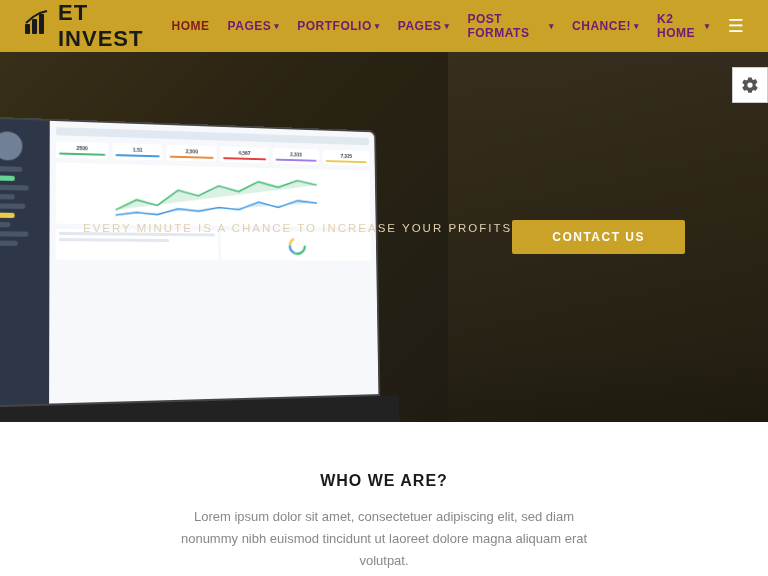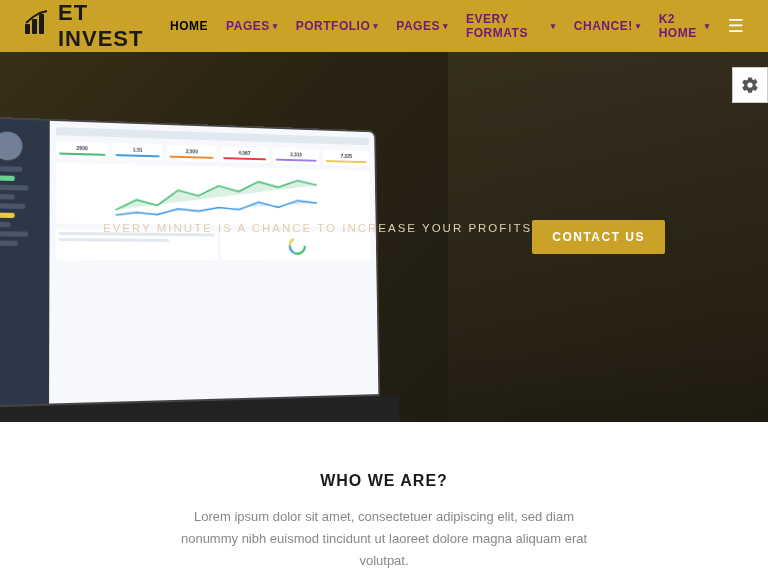--- a/index.html
+++ b/index.html
@@ -42,21 +42,21 @@
       color: #701a75;
       text-decoration: none;
       font-size: 12px;
       font-weight: 600;
       letter-spacing: 0.5px;
       display: flex;
       align-items: center;
       gap: 3px;
     }
     .navbar-nav li a.active {
-      color: #000000;
+      color: #7f1d1d;
       font-weight: 800;
     }
     .navbar-nav .caret {
       font-size: 9px;
     }
     .hamburger {
       color: #fff;
       font-size: 18px;
       cursor: pointer;
     }
@@ -254,21 +254,21 @@
       line-height: 1.1;
       text-transform: uppercase;
       margin-bottom: 28px;
       letter-spacing: 1px;
       text-shadow: 0 2px 8px rgba(0,0,0,0.5);
     }
     .hero-btn {
       background: #c9a227;
       color: #fff;
       border: none;
-      padding: 10px 20px;
+      padding: 10px 40px;
       font-size: 12px;
       font-weight: 700;
       letter-spacing: 1.5px;
       text-transform: uppercase;
       cursor: pointer;
       border-radius: 2px;
     }
 
     
     .section-who {
@@ -325,21 +325,21 @@
       </a>
     </li>
     <li>
       <a href="#">
         <span>PAGES</span>
         <span class="caret">▾</span>
       </a>
     </li>
     <li>
       <a href="#">
-        <span>EVERY FORMATS</span>
+        <span>POST FORMATS</span>
         <span class="caret">▾</span>
       </a>
     </li>
     <li>
       <a href="#">
         <span>CHANCE!</span>
         <span class="caret">▾</span>
       </a>
     </li>
     <li>

